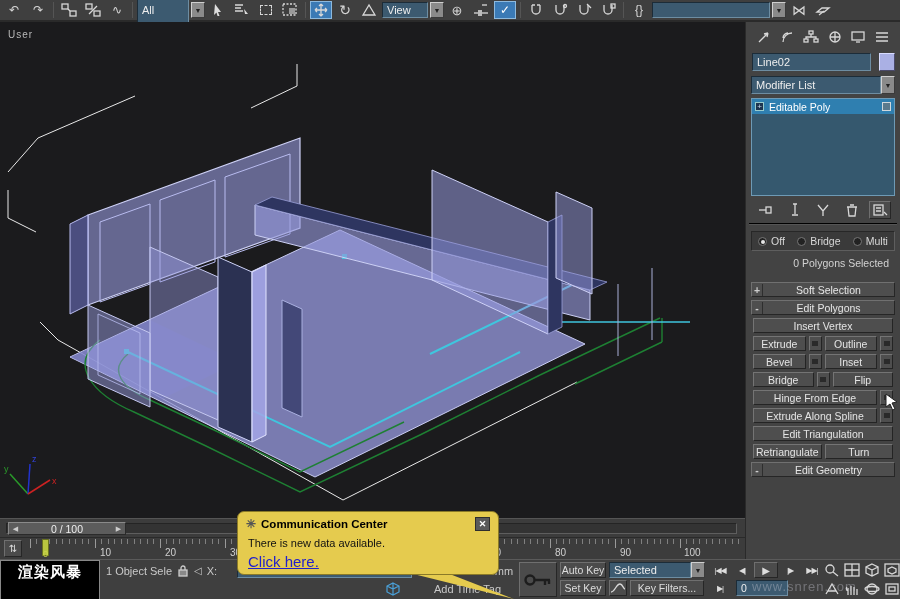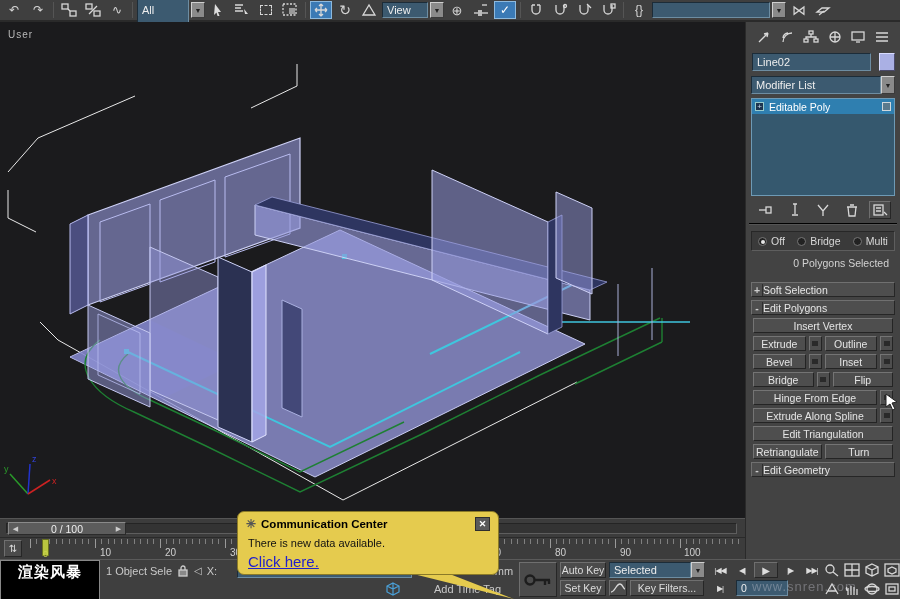--- a/index.html
+++ b/index.html
@@ -33,21 +33,21 @@
   .expbox{width:9px;height:9px;background:#1d3550;border:1px solid #9cc;color:#cde;font-size:8px;line-height:7px;text-align:center;}
   #stackrow .onoff{margin-left:auto;width:9px;height:9px;border:1px solid #cfd8dd;background:#5b7a8d;}
   #stacktools{display:flex;align-items:center;justify-content:space-between;padding:5px 6px 4px 6px;border-bottom:2px groove #555;}
   .stool{width:22px;height:18px;display:flex;align-items:center;justify-content:center;}
   #selrow{margin:6px 2px 0 2px;height:20px;background:#3a3a3a;border:1px solid;border-color:#272727 #5e5e5e #5e5e5e #272727;display:flex;align-items:center;justify-content:space-around;font-size:10.5px;color:#d8d8d8;}
   .radio{width:9px;height:9px;border-radius:50%;background:#222;border:1px solid #777;display:inline-block;vertical-align:-1px;margin-right:4px;position:relative;}
   .radio.on::after{content:"";position:absolute;left:2px;top:2px;width:4px;height:4px;border-radius:50%;background:#e8e8e8;}
   #polystat{text-align:right;padding:6px 8px 10px 4px;color:#d2d2d2;font-size:10.5px;}
   .rollout{margin:3px 2px 0 2px;height:15px;background:#4e4e4e;border:1px solid;border-color:#707070 #262626 #262626 #707070;display:flex;align-items:center;font-size:10.5px;color:#e6e6e6;}
   .rollout .pm{width:11px;text-align:center;color:#ccc;font-weight:bold;border-right:1px solid #2e2e2e;margin-right:0;}
-  .rollout .rt{flex:1;text-align:left;}
+  .rollout .rt{flex:1;text-align:center;}
   .btnzone{padding:3px 4px 0 4px;}
   .pbrow{display:flex;gap:3px;margin-bottom:3px;}
   .pbtn{flex:1;height:15px;font-size:10.5px;color:#e4e4e4;display:flex;align-items:center;justify-content:center;background:#4e4e4e;border:1px solid;border-color:#747474 #242424 #242424 #747474;white-space:nowrap;overflow:hidden;}
   .sbox{width:13px;height:15px;background:#4e4e4e;border:1px solid;border-color:#747474 #242424 #242424 #747474;display:flex;align-items:center;justify-content:center;}
   .sbox i{width:6px;height:5px;background:#2a2a2a;display:block;}
   
   #timeslider{position:absolute;left:0;top:518px;width:745px;height:19px;background:#3c3c3c;border-top:1px solid #555;display:flex;align-items:center;padding:0 4px;}
   #tsgroove{position:absolute;left:6px;right:8px;top:4px;height:11px;background:#333;border:1px solid;border-color:#242424 #5e5e5e #5e5e5e #242424;}
   #tshandle{position:absolute;left:8px;top:3px;width:118px;height:13px;background:#5c5c5c;border:1px solid;border-color:#8a8a8a #2a2a2a #2a2a2a #8a8a8a;display:flex;align-items:center;color:#eee;justify-content:space-between;}
   #tshandle .mid{flex:1;text-align:center;font-size:10.5px;}

